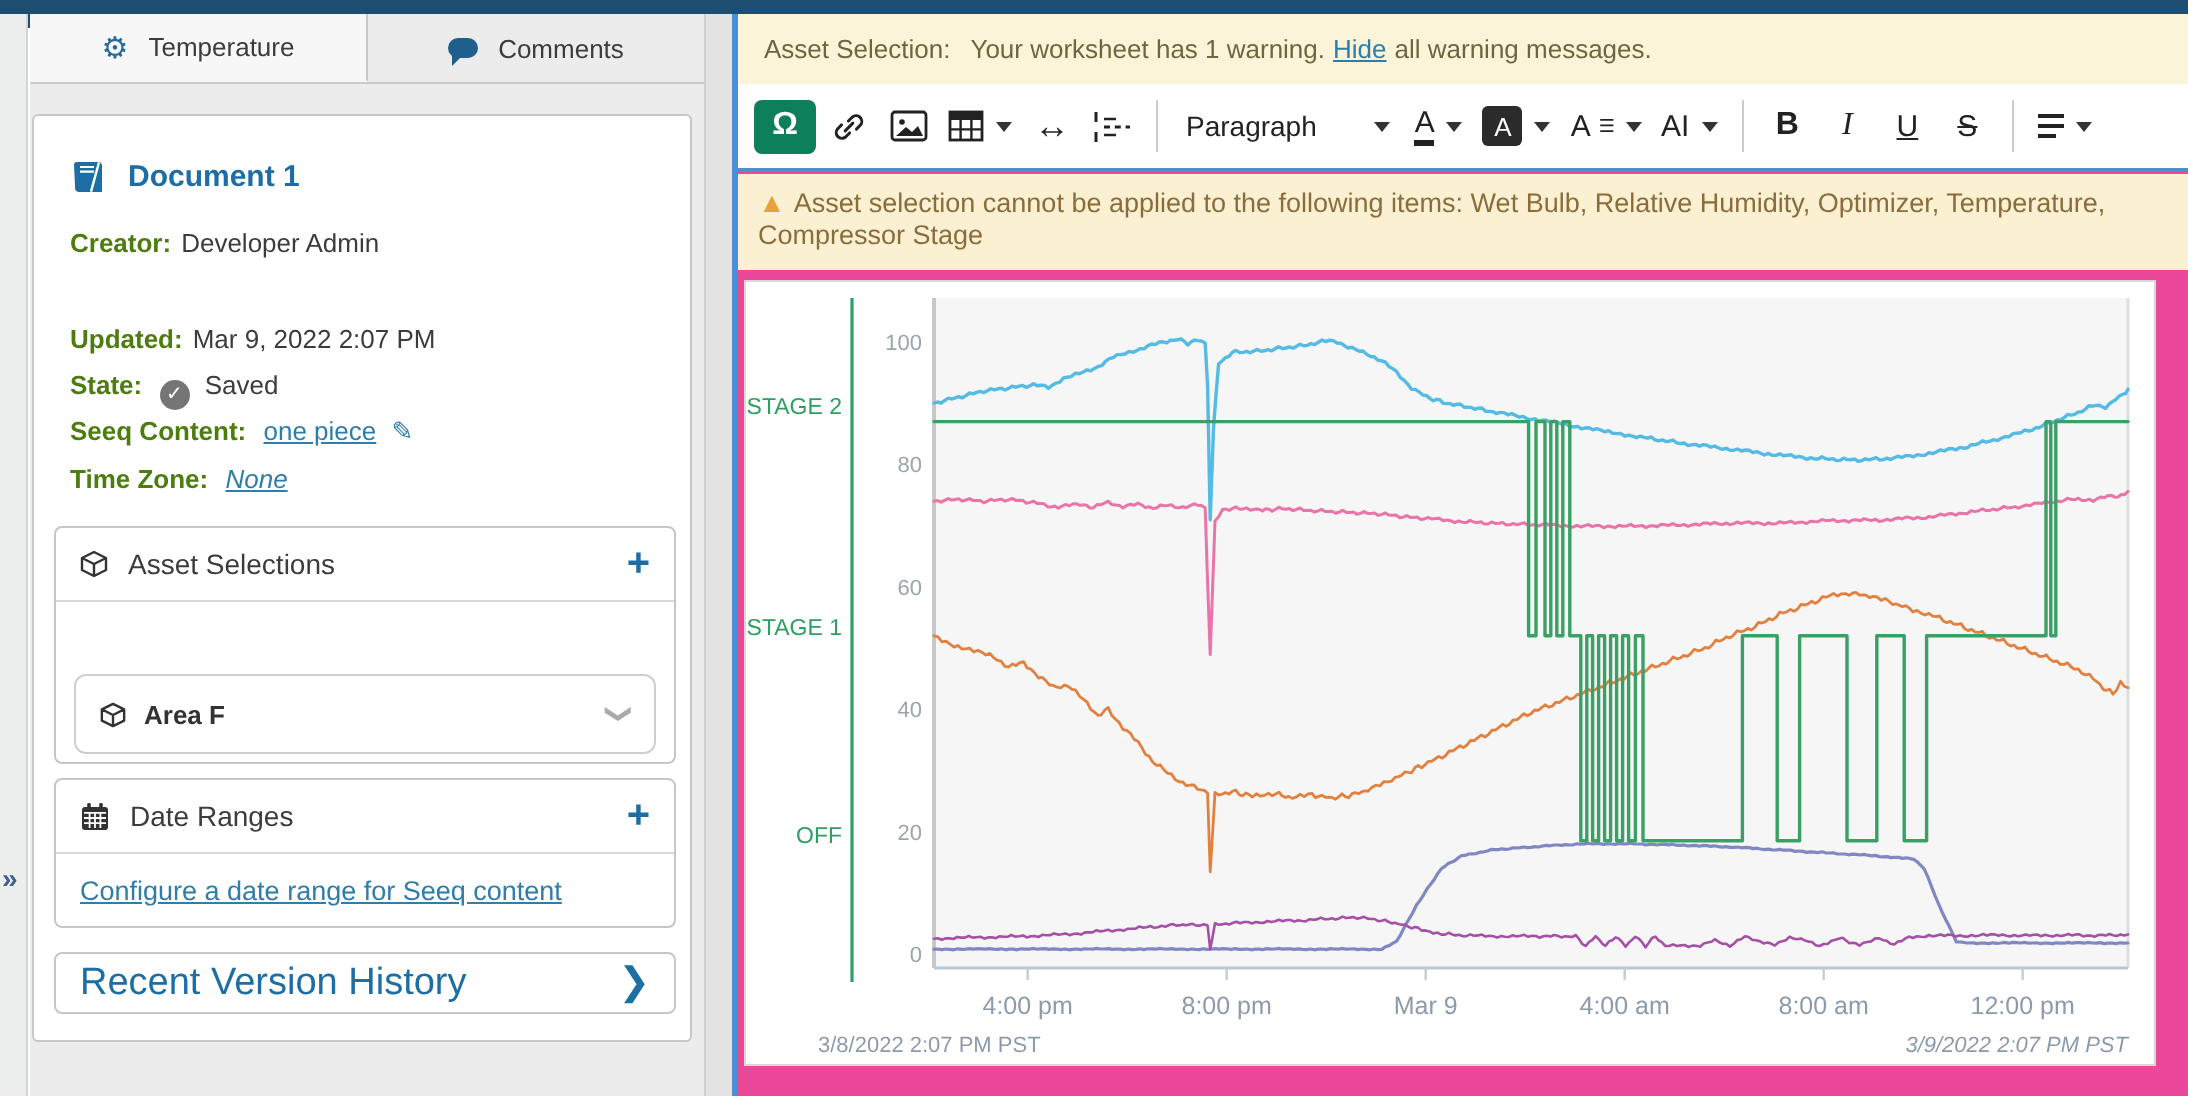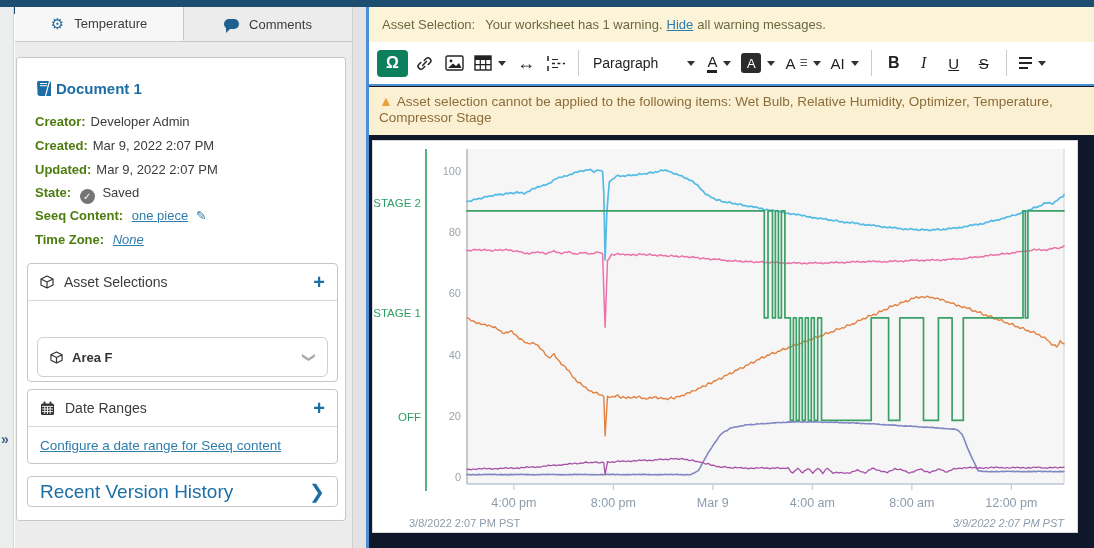--- a/index.html
+++ b/index.html
@@ -21,21 +21,21 @@
   .tab { flex:1; display:flex; align-items:center; justify-content:center; gap:10px; font-size:13px; color:#3c3c3c; cursor:pointer; }
   .tab.active { background:#f7f7f7; border-right:1px solid #c9c9c9; border-bottom:1px solid #f7f7f7; }
   .tab.inactive { background:#ececec; }
   .gear { color:#2a6a9b; font-size:15px; }
   .bubble { width:15px; height:10px; background:#1e5f8e; border-radius:5px; position:relative; display:inline-block; }
   .bubble:after { content:""; position:absolute; left:2px; bottom:-4px; border:4px solid transparent; border-top-color:#1e5f8e; border-left-color:#1e5f8e; }
 
   #panel-body { position:absolute; left:0; top:35px; width:337px; height:506px; background:#ececec; }
   #outer-card { position:absolute; left:1px; top:15px; width:330px; height:464px; background:#fff; border:1px solid #c8c8c8; border-radius:3px; }
 
-  .doc-title { position:absolute; left:18px; top:22px; display:flex; align-items:center; gap:2px;
+  .doc-title { position:absolute; left:18px; top:22px; display:flex; align-items:center; gap:10px;
                color:#1c6ea4; font-size:15px; font-weight:bold; }
   .field-row { position:absolute; left:18px; font-size:13px; color:#3c3c3c; white-space:nowrap; }
   .field-row b { font-weight:bold; color:#4d7c0f; margin-right:5px; }
   .check-circle { display:inline-flex; width:15px; height:15px; border-radius:50%; background:#757575; color:#fff;
                   font-size:10px; align-items:center; justify-content:center; vertical-align:-3px; margin-right:4px; }
   a.lnk { color:#2e7dab; text-decoration:underline; cursor:pointer; }
   .italic { font-style:italic; }
   .edit-ic { color:#2e7dab; margin-left:4px; }
 
   .box { position:absolute; left:10px; width:311px; background:#fff; border:1px solid #c6c6c6; border-radius:4px; }
@@ -49,21 +49,21 @@
   .dd-caret { margin-left:auto; color:#aaa; font-size:13px; transform:rotate(90deg); }
   .cfg-row { height:37px; display:flex; align-items:center; padding:0 12px; font-size:13.5px; }
   .vh-row { height:29px; display:flex; align-items:center; padding:0 12px; font-size:19px; color:#1c6ea4; cursor:pointer; }
   .vh-row .chev { margin-left:auto; font-weight:bold; color:#1c6ea4; }
 
   
   #divider-strip { position:absolute; left:352px; top:7px; width:14px; height:541px; background:#e3e3e3; border-left:1px solid #cfcfcf; }
   #blue-edge { position:absolute; left:366px; top:7px; width:3px; height:541px; background:#4a8fd3; }
 
   
-  #right-panel { position:absolute; left:369px; top:7px; width:725px; height:541px; background:#0f172a; }
+  #right-panel { position:absolute; left:369px; top:7px; width:725px; height:541px; background:#ec4899; }
   #warn-bar { position:absolute; left:0; top:0; width:725px; height:35px; background:#fcf4d9; display:flex; align-items:center;
               padding-left:13px; font-size:13px; color:#6a683f; gap:4px; }
   #warn-bar .pre { margin-right:6px; }
 
   #toolbar { position:absolute; left:0; top:35px; width:725px; height:42px; background:#fff; display:flex; align-items:center;
              padding-left:8px; gap:2px; }
   .tb-btn { display:flex; align-items:center; justify-content:center; gap:3px; height:30px; min-width:28px; padding:0 4px;
             color:#222; cursor:pointer; border-radius:3px; font-size:15px; }
   .tb-sep { width:1px; height:26px; background:#ccc; margin:0 6px; }
   .caret { width:0; height:0; border-left:4px solid transparent; border-right:4px solid transparent; border-top:5px solid #333; margin-left:3px; }
@@ -123,23 +123,20 @@
         <svg width="19" height="17" viewBox="0 0 19 17">
           <path d="M2 2.5 Q2 1 3.5 1 L14 1 Q16 1 16 3 L16 16 L5 16 Q3 16 2.6 14.6 Z" fill="#1c6ea4"></path>
           <path d="M5 3.5 L12 3.5 M5 5.8 L12 5.8" stroke="#fff" stroke-width="1.1"></path>
           <path d="M14.5 1.2 L10.5 15.8" stroke="#fff" stroke-width="1.2"></path>
         </svg>
         <span>Document 1</span>
       </div>
 
       <div class="field-row" style="top:56px;">
         <b>Creator:</b><span>Developer Admin</span>
-      </div>
-      <div class="field-row" style="top:80px;">
-        <b>Created:</b><span>Mar 9, 2022 2:07 PM</span>
       </div>
       <div class="field-row" style="top:104px;">
         <b>Updated:</b><span>Mar 9, 2022 2:07 PM</span>
       </div>
       <div class="field-row" style="top:127px;">
         <b>State:</b>
         <span class="check-circle">✓</span>
         <span>Saved</span>
       </div>
       <div class="field-row" style="top:150px;">

